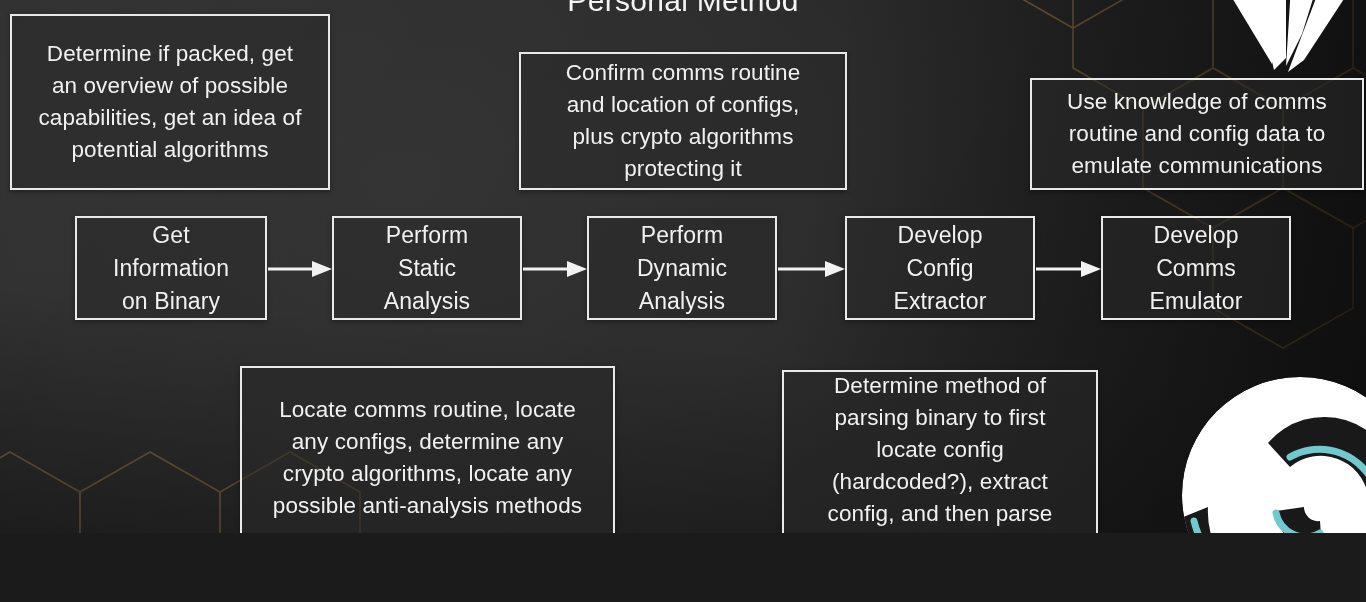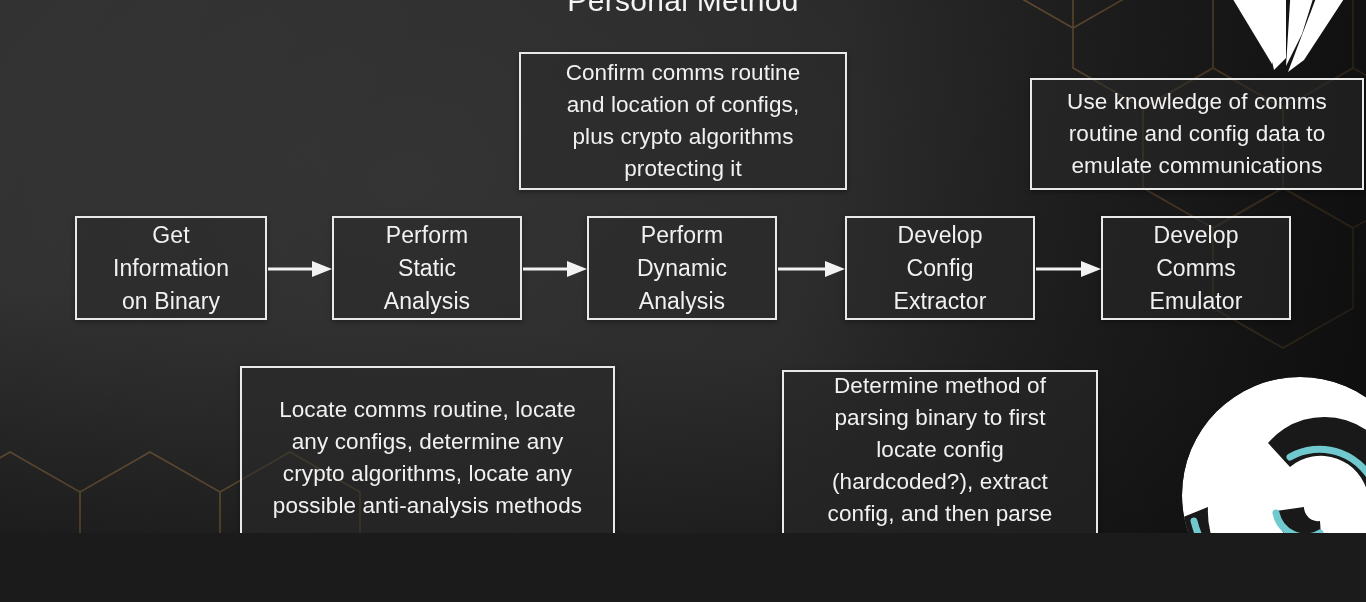--- a/index.html
+++ b/index.html
@@ -169,20 +169,26 @@
         <path d="M 22 150 A 106 106 0 0 0 128 230"></path>
         <path d="M 60 196 A 86 86 0 0 0 150 224"></path>
         <path d="M 118 86 A 60 60 0 0 1 204 118"></path>
         <path d="M 104 142 A 30 30 0 0 0 148 162"></path>
       </g>
     </g>
   </svg>
 
   <div class="slide-title">Personal Method</div>
 
+  <div class="note-box" style="left:10px; top:14px; width:320px; height:176px;">
+    <span class="txt">Determine if packed, get
+an overview of possible
+capabilities, get an idea of
+potential algorithms</span>
+  </div>
 
   <div class="note-box" style="left:519px; top:52px; width:328px; height:138px;">
     <span class="txt">Confirm comms routine
 and location of configs,
 plus crypto algorithms
 protecting it</span>
   </div>
 
   <div class="note-box" style="left:1030px; top:78px; width:334px; height:112px;">
     <span class="txt">Use knowledge of comms

